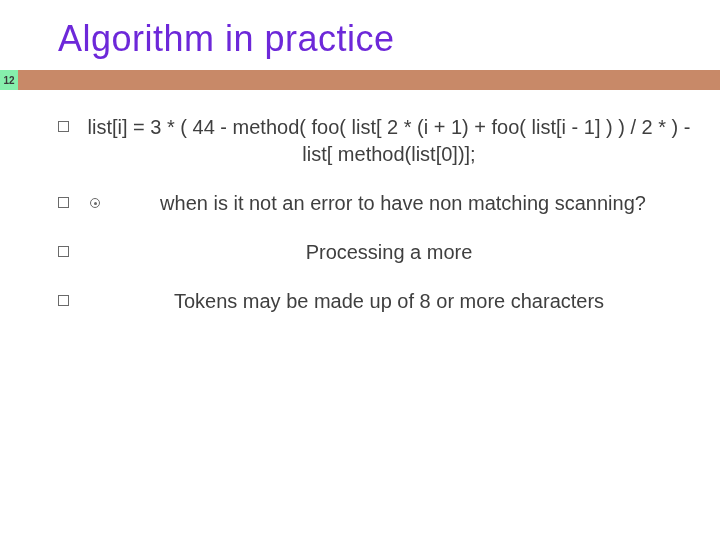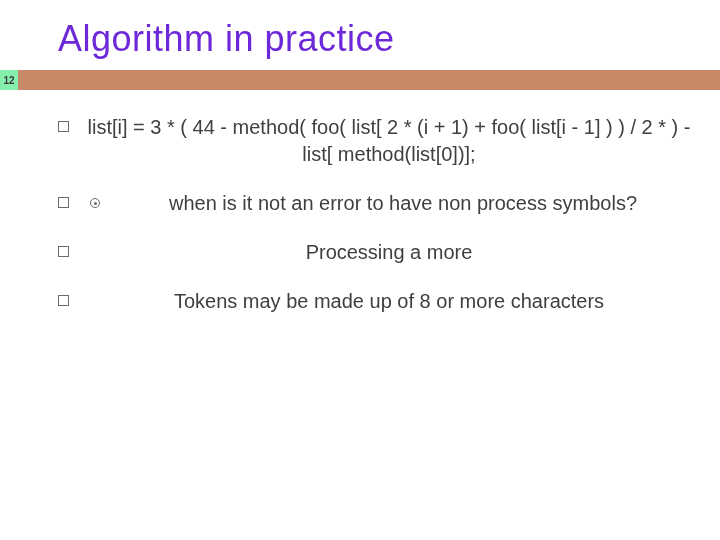--- a/index.html
+++ b/index.html
@@ -109,21 +109,21 @@
 </div>
 
 <div class="content">
   <ul class="l1">
     <li>
       <span>list[i] = 3 * ( 44 - method( foo( list[ 2 * (i + 1) + foo( list[i - 1] ) ) / 2 * ) - list[ method(list[0])];</span>
     </li>
     <li>
       <ul class="l2">
         <li>
-          <span>when is it not an error to have non process symbols?</span>
+          <span>when is it not an error to have non matching scanning?</span>
         </li>
       </ul>
     </li>
     <li>
       <span>Processing a more</span>
     </li>
     <li>
       <span>Tokens may be made up of 8 or more characters</span>
     </li>
   </ul>

